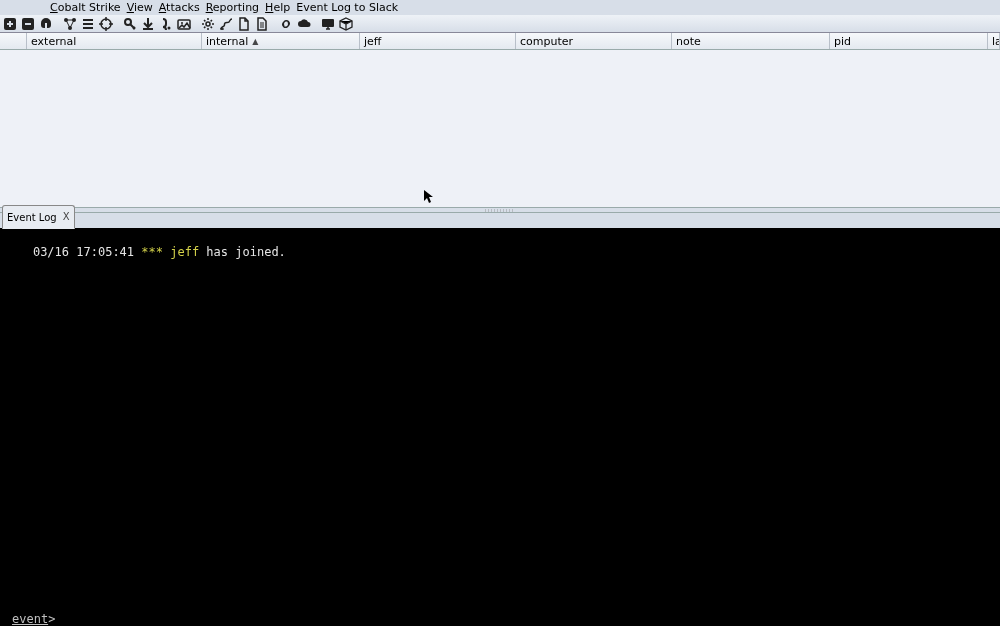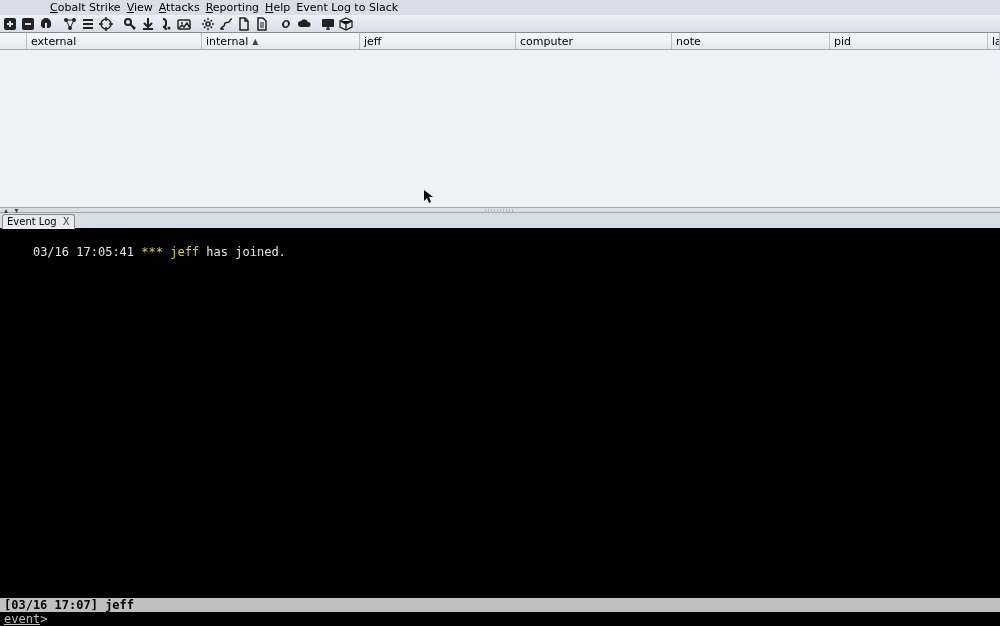--- a/index.html
+++ b/index.html
@@ -98,21 +98,21 @@
   }
   .tabstrip {
     height: 16px;
     background: #d7dee8;
     display: flex;
     align-items: flex-end;
     padding-left: 2px;
     border-bottom: 1px solid #000;
   }
   .tab {
-    height: 15px;
+    height: 24px;
     background: #e8ecf2;
     border: 1px solid #888;
     border-bottom: 1px solid #e8ecf2;
     border-radius: 3px 3px 0 0;
     padding: 0 4px;
     display: flex; align-items: center;
     gap: 6px;
     font-size: 10px;
     position: relative;
     top: 1px;
@@ -148,21 +148,21 @@
     display: flex; align-items: center;
     font-weight: bold;
   }
   .prompt {
     background: #000;
     color: #bfbfbf;
     height: 14px;
     display: flex; align-items: center;
     padding: 0 4px;
   }
-  .prompt .label { text-decoration: underline; }
+  .prompt .label { text-decoration: underline; margin-left: 8px; }
   .prompt input {
     background: transparent; border: none; outline: none;
     color: #bfbfbf; font-family: inherit; font-size: 12px;
     flex: 1;
     margin-left: 0px;
   }
 </style>
 </head>
 <body>
 
@@ -330,19 +330,18 @@
   <div class="tab">
     <span>Event Log</span>
     <span class="close">X</span>
   </div>
 </div>
 
 <div class="console">
   <div class="console-out">
     <span class="log-line"><span class="ts">03/16 17:05:41</span> <span class="stars">***</span> <span class="user">jeff</span> <span class="rest">has joined.</span></span>
   </div>
-  <div class="status">[03/16 17:07] jeff</div>
   <div class="prompt">
     <span class="label">event</span>
       <span>&gt;</span>
     <input type="text" style="">
   </div>
 </div>
 
 </body></html>

